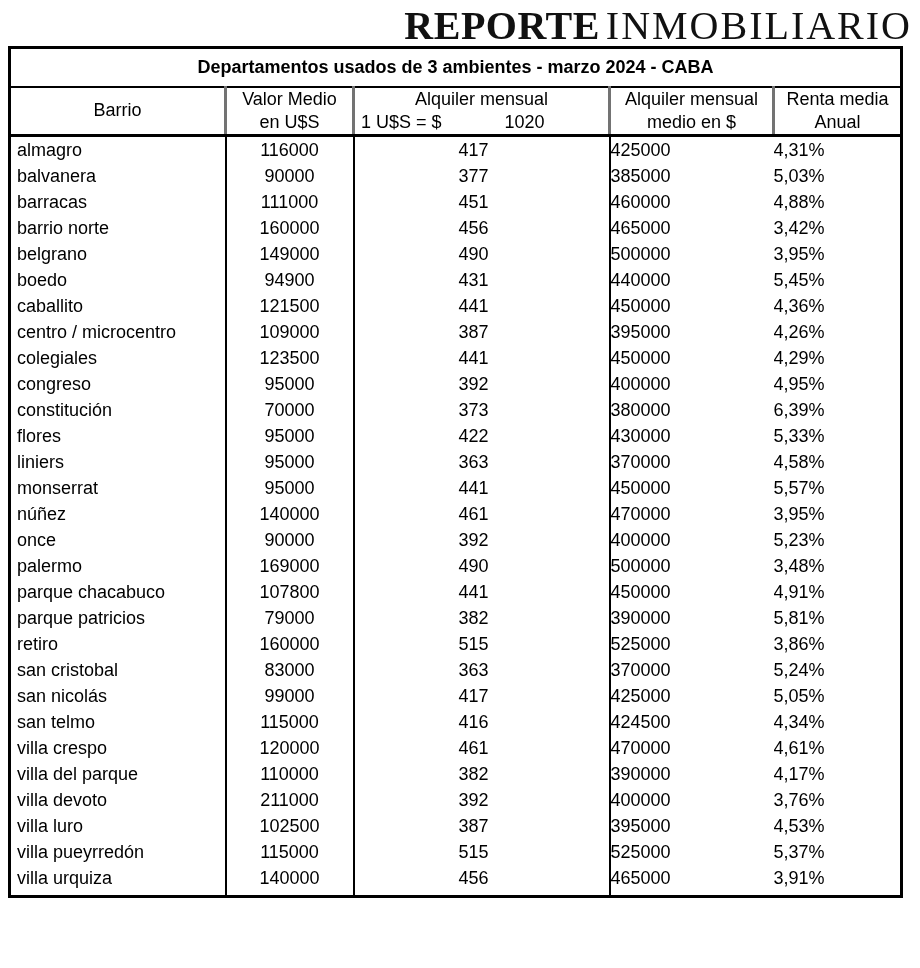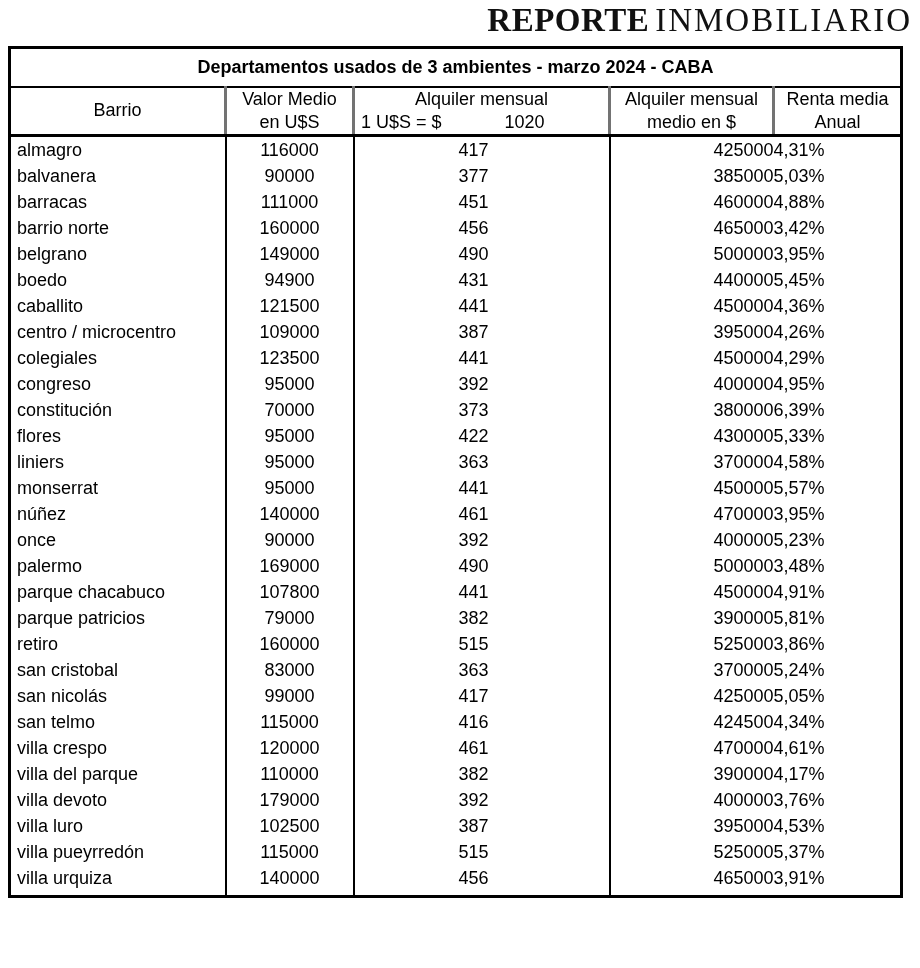--- a/index.html
+++ b/index.html
@@ -15,21 +15,21 @@
     width: 920px; height: 968px;
     background: #fff;
     overflow: hidden;
   }
 
   
   .logo {
     position: absolute;
     top: 2px; right: 8px;
     font-family: "Liberation Serif", serif;
-    font-size: 33px;
+    font-size: 40px;
     white-space: nowrap;
     color: #111;
   }
   .logo-bold { font-weight: bold; letter-spacing: 0.5px; }
   .logo-regular { font-weight: normal; letter-spacing: 2px; margin-left: 6px; }
 
   
   table.report {
     position: absolute;
     left: 8px; top: 46px;
@@ -63,21 +63,21 @@
 
   .hdr-center { text-align: center; }
   .rate-line { position: relative; text-align: left; padding-left: 6px; height: 23px; }
   .rate-value { position: absolute; left: 54%; width: 26%; text-align: center; top: 0; }
 
   tbody td { height: 26px; line-height: 26px; white-space: nowrap; }
   tbody td.bl { border-left: 2px solid #000; }
   td.colb  { text-align: left; padding-left: 6px; }
   td.colv  { text-align: center; }
   td.cola  { text-align: center; padding-right: 16px; }
-  td.colm  { text-align: right; }
+  td.colm  { text-align: left; }
   td.colr  { }
   tr.spacer-row td { height: 5px; line-height: 5px; }
 </style>
 </head>
 <body>
 
 <div class="page">
 
   <div class="logo">
     <span class="logo-bold">REPORTE</span><span class="logo-regular">INMOBILIARIO</span>
@@ -291,21 +291,21 @@
         </tr>
         <tr>
           <td class="colb">villa del parque</td>
           <td class="colv bl">110000</td>
           <td class="cola bl">382</td>
           <td class="colm bl">390000</td>
           <td class="colr">4,17%</td>
         </tr>
         <tr>
           <td class="colb">villa devoto</td>
-          <td class="colv bl">179000</td>
+          <td class="colv bl">211000</td>
           <td class="cola bl">392</td>
           <td class="colm bl">400000</td>
           <td class="colr">3,76%</td>
         </tr>
         <tr>
           <td class="colb">villa luro</td>
           <td class="colv bl">102500</td>
           <td class="cola bl">387</td>
           <td class="colm bl">395000</td>
           <td class="colr">4,53%</td>

